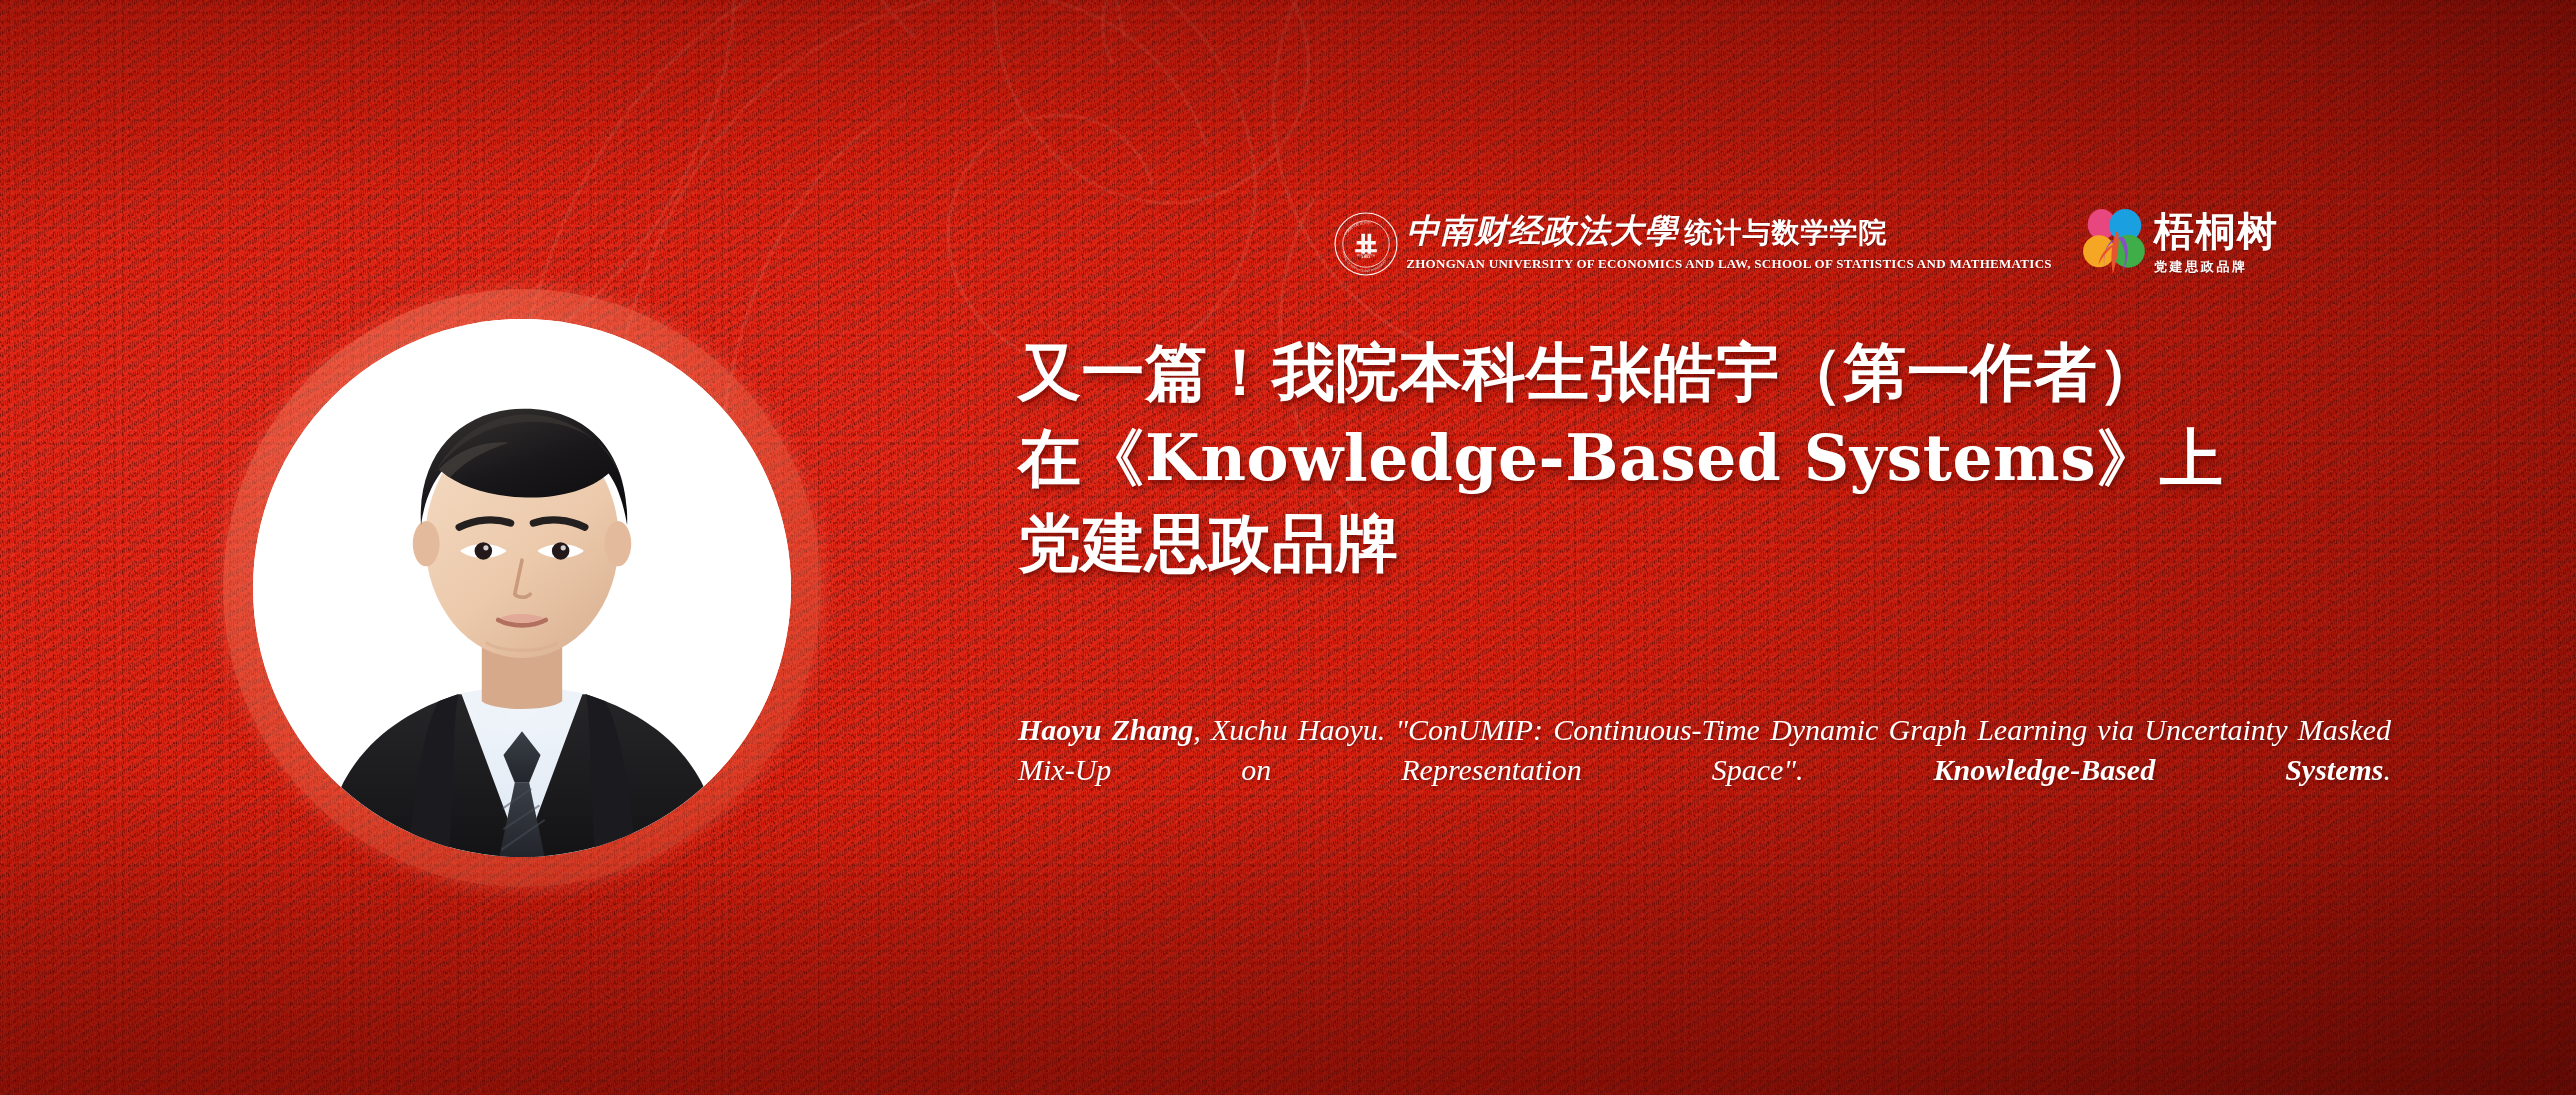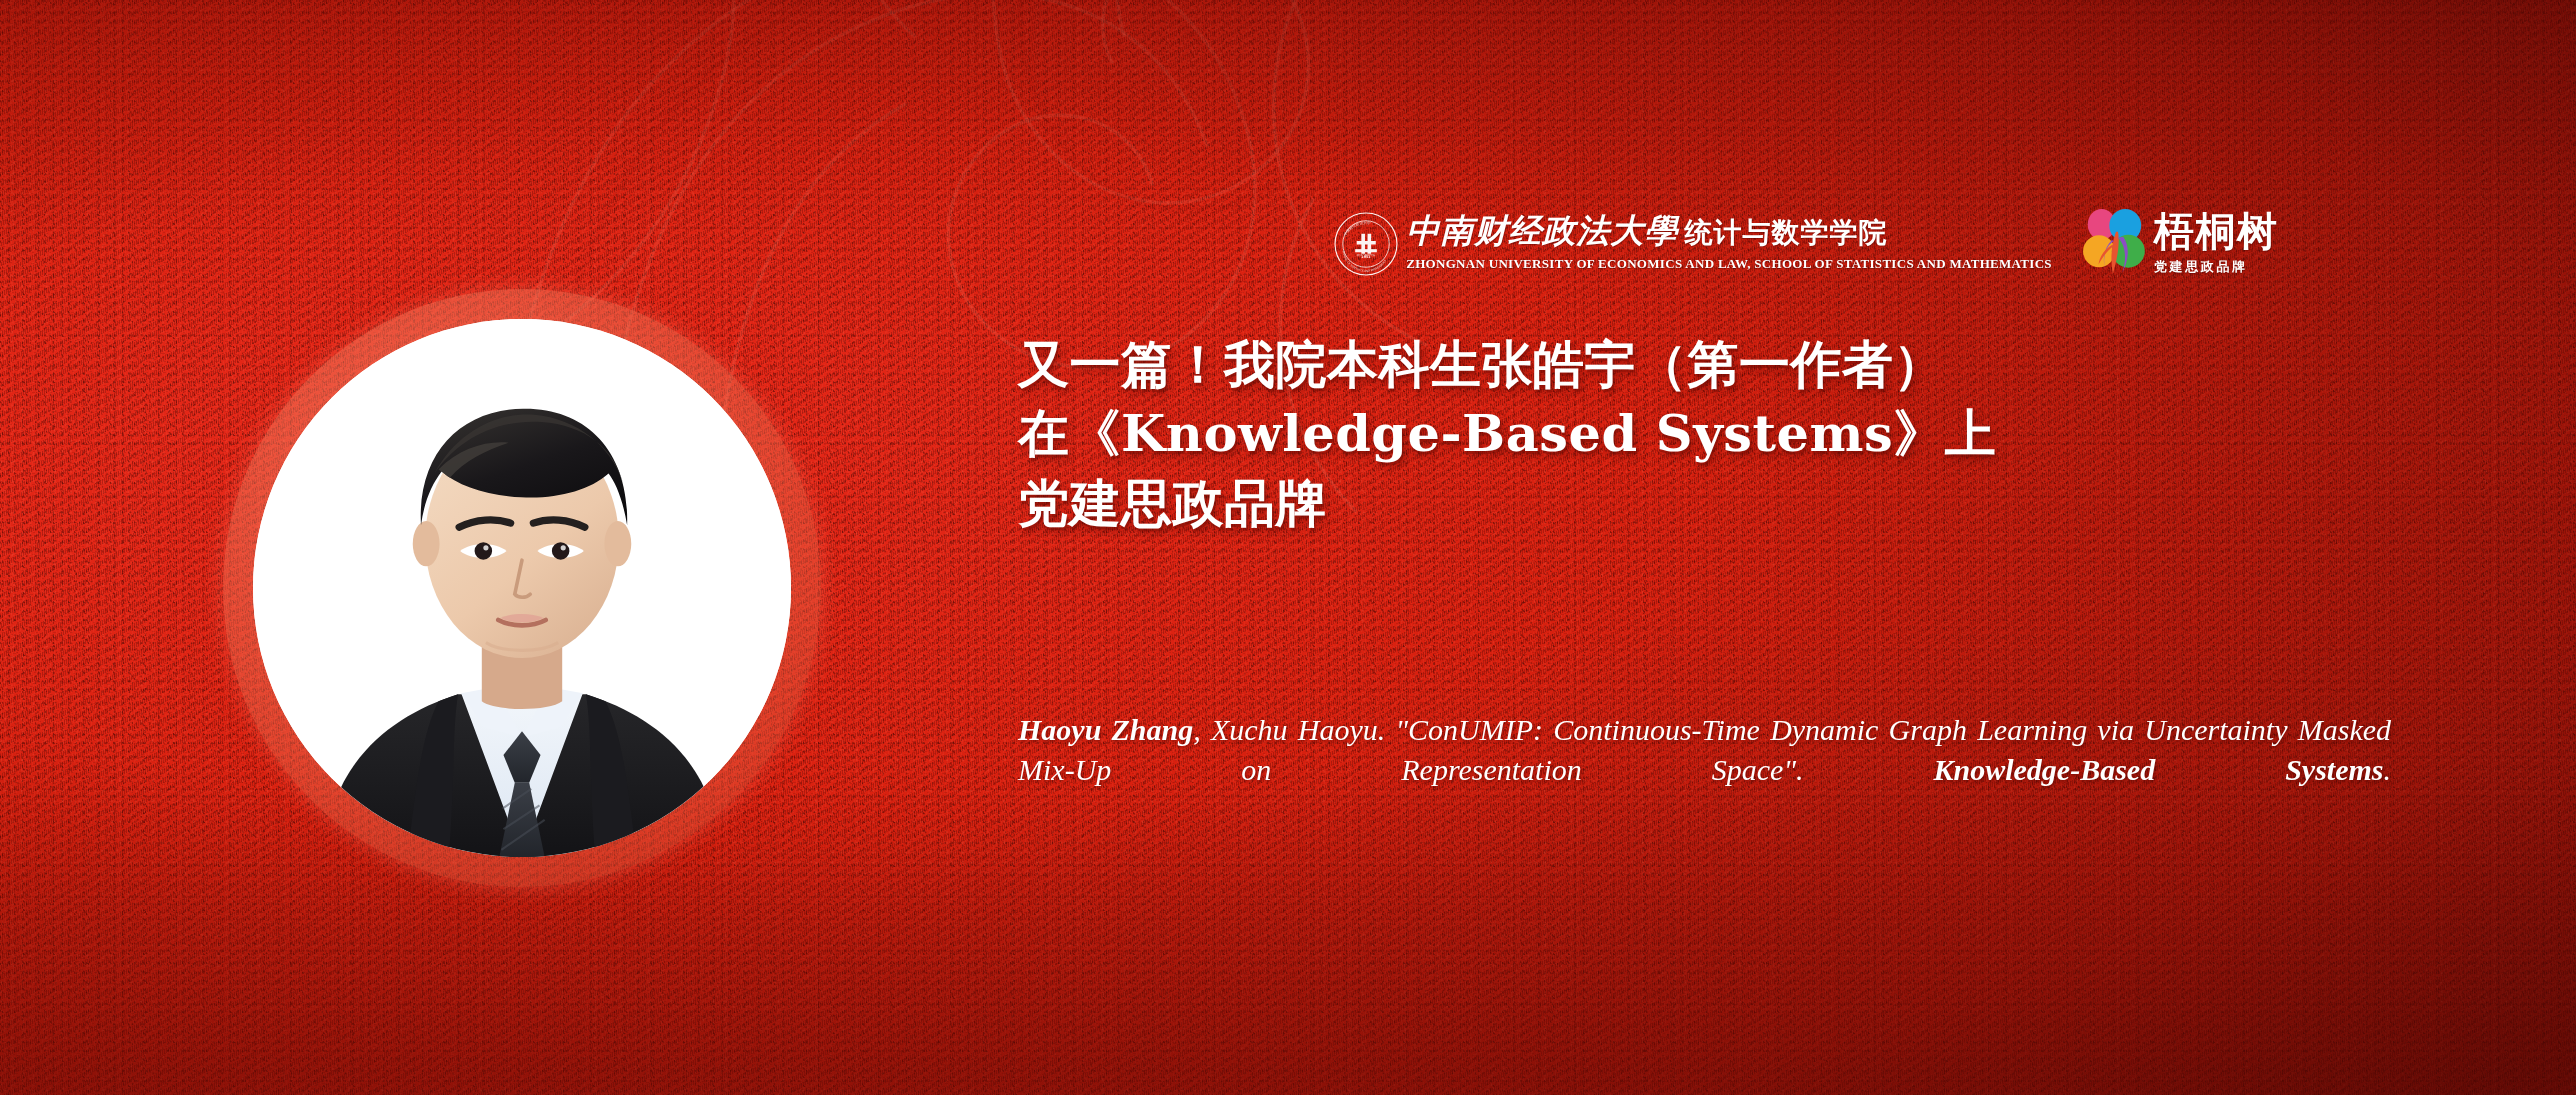--- a/index.html
+++ b/index.html
@@ -148,21 +148,21 @@
   
   .headline {
     position: absolute;
     left: 1018px; top: 330px;
     width: 1484px;
   }
   .headline-line {
     color: #ffffff;
     font-family: "DejaVu Serif", "Liberation Serif", serif;
     font-weight: 700;
-    font-size: 51px;
+    font-size: 63px;
     line-height: 1.36;
     letter-spacing: 0.5px;
     white-space: nowrap;
     text-shadow:
       1.5px 2.6px 0 rgba(120,12,5,.48),
       3.1px 4.6px 8.2px rgba(70,5,2,.42);
   }
 
   
   .citation {

